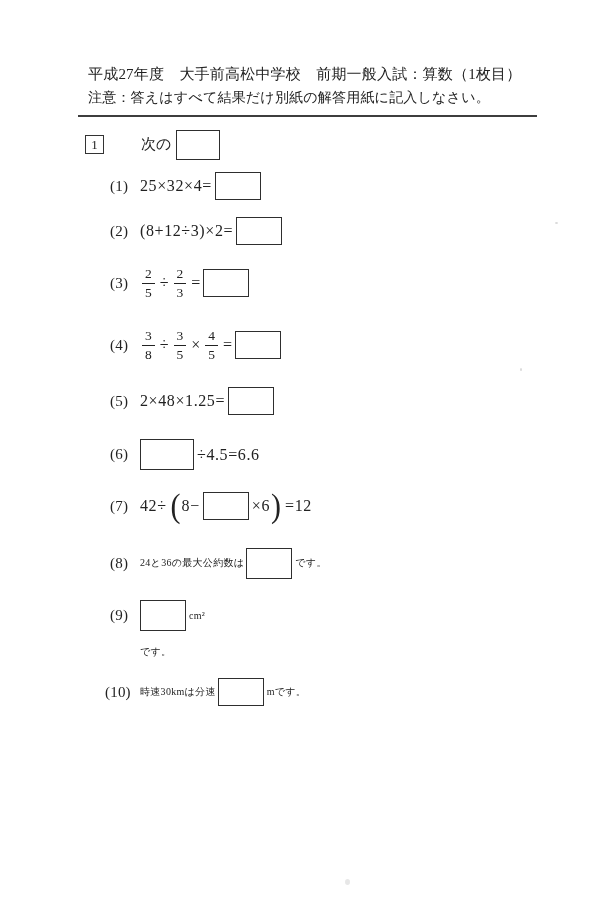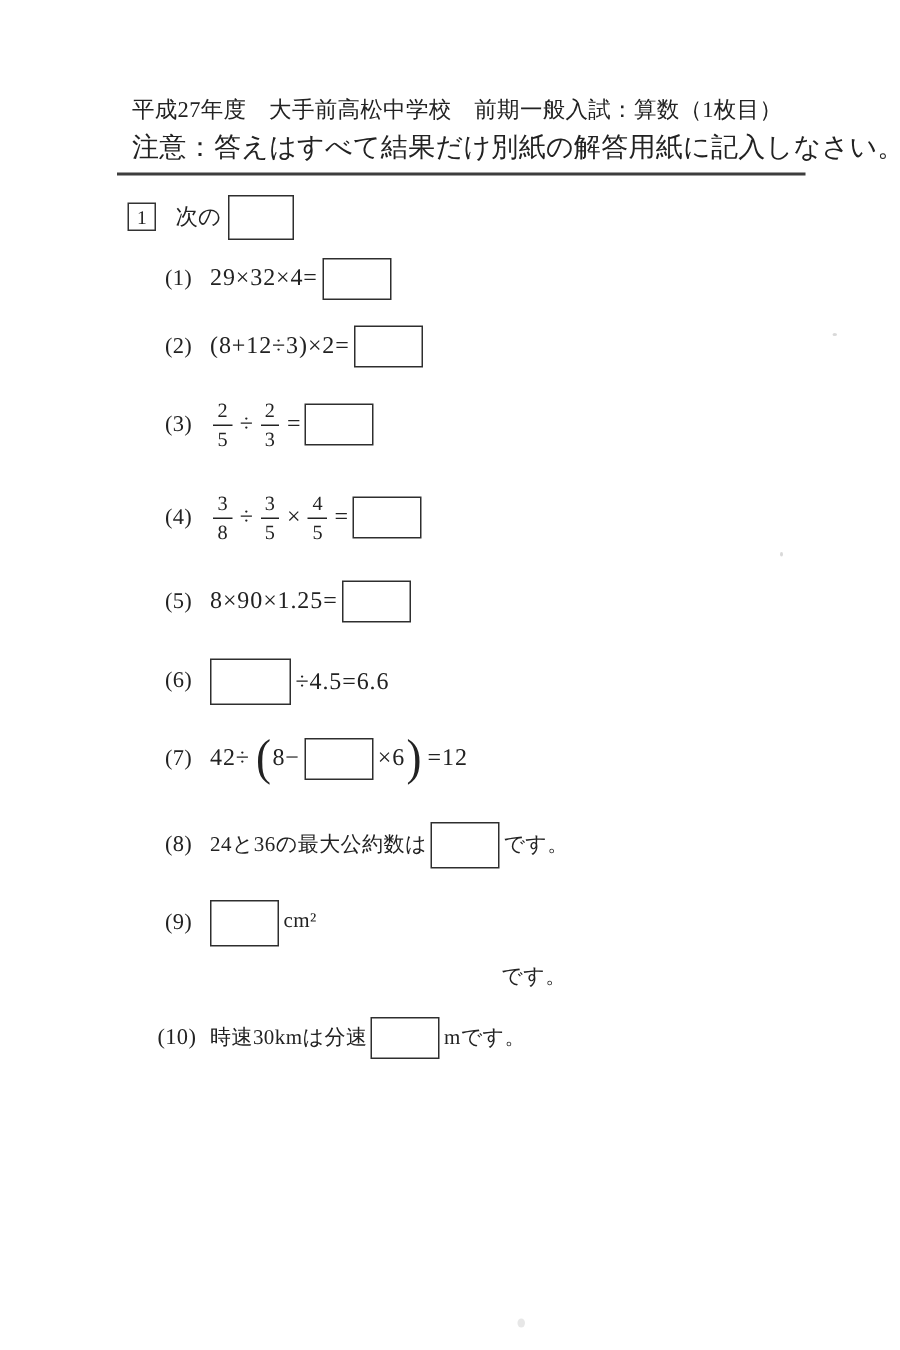--- a/index.html
+++ b/index.html
@@ -22,21 +22,21 @@
     padding: 62px 28px 0 88px;
     background: #ffffff;
   }
   .title-line {
     font-size: 15px;
     line-height: 24px;
     letter-spacing: 0.2px;
     white-space: nowrap;
   }
   .note-line {
-    font-size: 18px;
+    font-size: 14px;
     line-height: 24px;
     letter-spacing: 0.2px;
     white-space: nowrap;
   }
   .rule {
     width: 459px;
     border-top: 2px solid #3d3d3d;
     margin: 5px 0 0 -10px;
   }
   .heading {
@@ -49,21 +49,21 @@
   .qnum {
     width: 17px;
     height: 17px;
     line-height: 17px;
     text-align: center;
     font-size: 13px;
     border: 1.2px solid #333333;
     flex: none;
     margin-right: 13px;
   }
-  .heading .pre-text { margin-right: 5px; }
+  .heading .pre-text { margin-right: 5px; margin-left: 24px; }
   .ansbox {
     display: inline-block;
     width: 46px;
     height: 28px;
     border: 1.3px solid #2e2e2e;
     background: #ffffff;
     flex: none;
     box-sizing: border-box;
   }
   .prompt-box { width: 44px; height: 30px; margin-right: 2px; }
@@ -74,21 +74,21 @@
     font-size: 16px;
   }
   .plabel {
     width: 30px;
     flex: none;
     font-size: 15px;
     letter-spacing: 0.2px;
   }
   .expr { letter-spacing: 0.6px; margin-right: 3px; }
   .expr.after { margin-left: 3px; margin-right: 0; text-align: center; }
-  .jtext { font-size: 14px; letter-spacing: 0.3px; text-align: center; }
+  .jtext { font-size: 10px; letter-spacing: 0.3px; }
   .jtext.pre { margin-right: 2px; }
   .jtext.post { margin-left: 3px; }
   .frac {
     display: inline-flex;
     flex-direction: column;
     align-items: center;
     line-height: 1;
     flex: none;
     margin: 0 2px;
   }
@@ -140,21 +140,21 @@
   <div class="rule"></div>
 
   <div class="heading">
     <span class="qnum">1</span>
     <span class="pre-text">次の</span>
     <span class="ansbox prompt-box"></span>
   </div>
 
   <div class="problem p1">
     <span class="plabel">(1)</span>
-    <span class="expr">29×32×4=</span>
+    <span class="expr">25×32×4=</span>
     <span class="ansbox"></span>
   </div>
 
   <div class="problem p2">
     <span class="plabel">(2)</span>
     <span class="expr">(8+12÷3)×2=</span>
     <span class="ansbox"></span>
   </div>
 
   <div class="problem p3">
@@ -187,21 +187,21 @@
     <span class="frac">
       <span class="num">4</span>
       <span class="den">5</span>
     </span>
     <span class="op">=</span>
     <span class="ansbox"></span>
   </div>
 
   <div class="problem p5">
     <span class="plabel">(5)</span>
-    <span class="expr">8×90×1.25=</span>
+    <span class="expr">2×48×1.25=</span>
     <span class="ansbox"></span>
   </div>
 
   <div class="problem p6">
     <span class="plabel">(6)</span>
     <span class="ansbox"></span>
     <span class="expr after">÷4.5=6.6</span>
   </div>
 
   <div class="problem p7">

